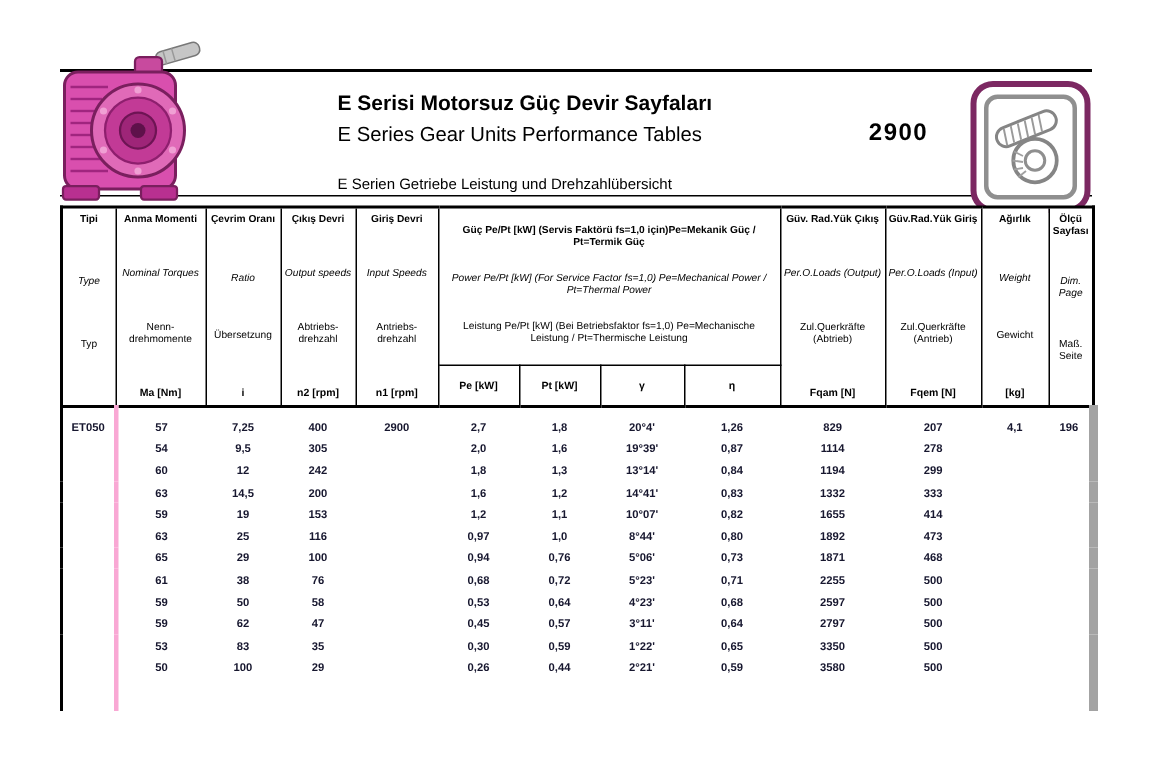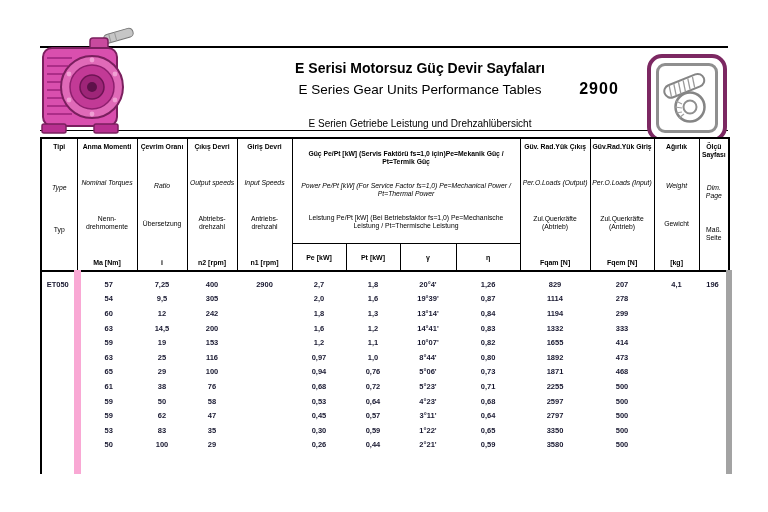--- a/index.html
+++ b/index.html
@@ -7,21 +7,21 @@
     width:768px;height:512px;background:#ffffff;position:relative;overflow:hidden;
     font-family:"Liberation Sans", sans-serif;color:#000;
     -webkit-font-smoothing:antialiased;
   }
   .rule{position:absolute;background:#000;}
   .top-rule{left:40px;top:46px;width:688px;height:2px;}
   .mid-rule{left:40px;top:130px;width:688px;height:1px;}
 
   .gearbox{position:absolute;left:38px;top:24px;width:106px;height:114px;}
 
-  .titles{position:absolute;left:225px;top:60px;width:390px;text-align:center;line-height:1.15;}
+  .titles{position:absolute;left:225px;top:60px;width:390px;text-align:left;line-height:1.15;}
   .t1{font-weight:bold;font-size:14px;}
   .t2{font-size:13.5px;margin-top:6px;}
   .t3{font-size:10px;margin-top:20px;}
   .rpm{position:absolute;left:563px;top:80px;width:72px;text-align:center;font-weight:bold;font-size:16px;letter-spacing:1px;}
 
   .icon-box{position:absolute;left:647px;top:54px;width:72px;height:80px;border:4px solid #7c2862;
     border-radius:15px;background:#fff;display:flex;align-items:center;justify-content:center;}
   .icon-inner{width:56px;height:64px;border:3px solid #8f8f8f;border-radius:9px;
     display:flex;align-items:center;justify-content:center;background:#fff;}
 
@@ -37,21 +37,21 @@
     padding:4px 1px 3px 1px;font-size:6.8px;text-align:center;line-height:1.2;}
   .gstack{display:flex;flex-direction:column;justify-content:space-around;height:96px;
     padding:3px 8px;font-size:6.8px;text-align:center;line-height:1.25;}
   .l-tr{font-weight:bold;}
   .l-en{font-style:italic;}
   .l-unit{font-weight:bold;font-size:7px;}
   .greek{font-size:8px;}
 
   tbody td{border:none;padding:0;height:14.6px;text-align:center;
     font-size:7.5px;font-weight:bold;color:#17172f;}
-  tbody td:first-child{border-left:2px solid #000;border-right:7px solid #f9a8d4;}
+  tbody td:first-child{border-left:2px solid #000;border-right:3px solid #f9a8d4;}
   tbody td:last-child{border-right:6px solid #a3a3a3;}
   tbody tr:first-child td{padding-top:5px;}
   tbody tr.filler td{height:22px;}
 </style>
 </head>
 <body>
 
 <div class="rule top-rule"></div>
 <div class="rule mid-rule"></div>
 

